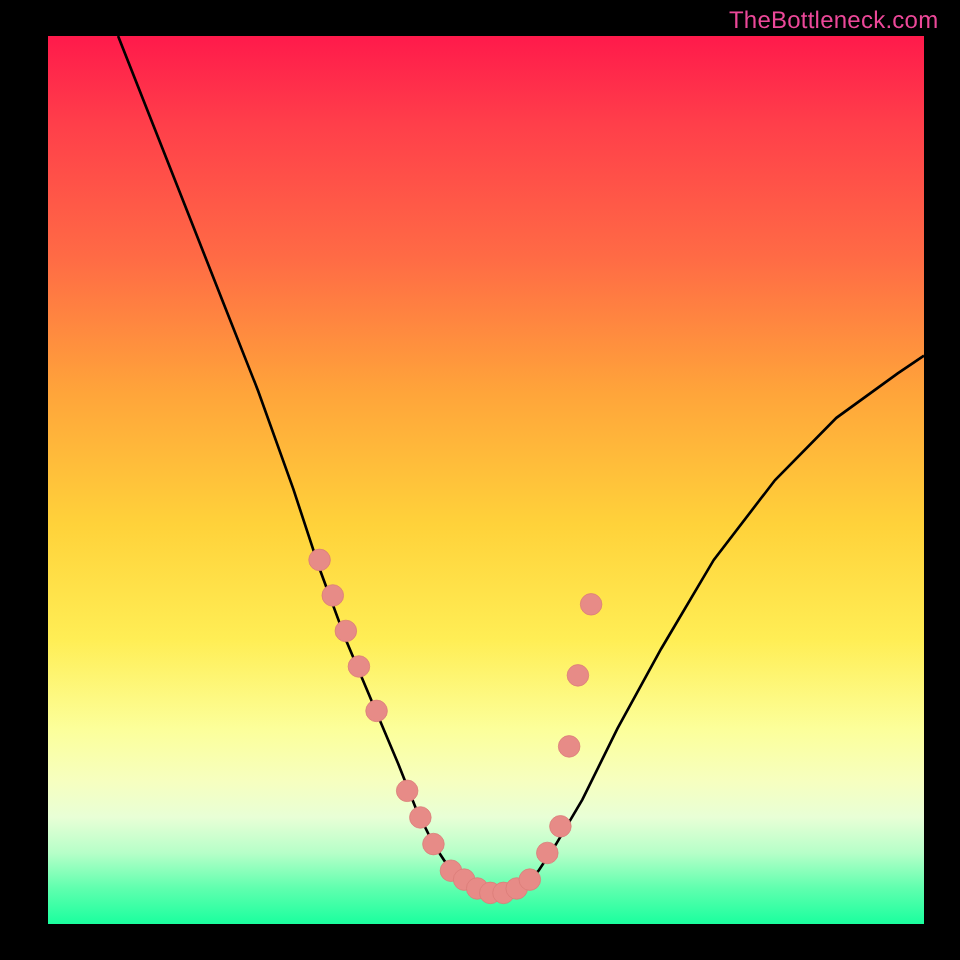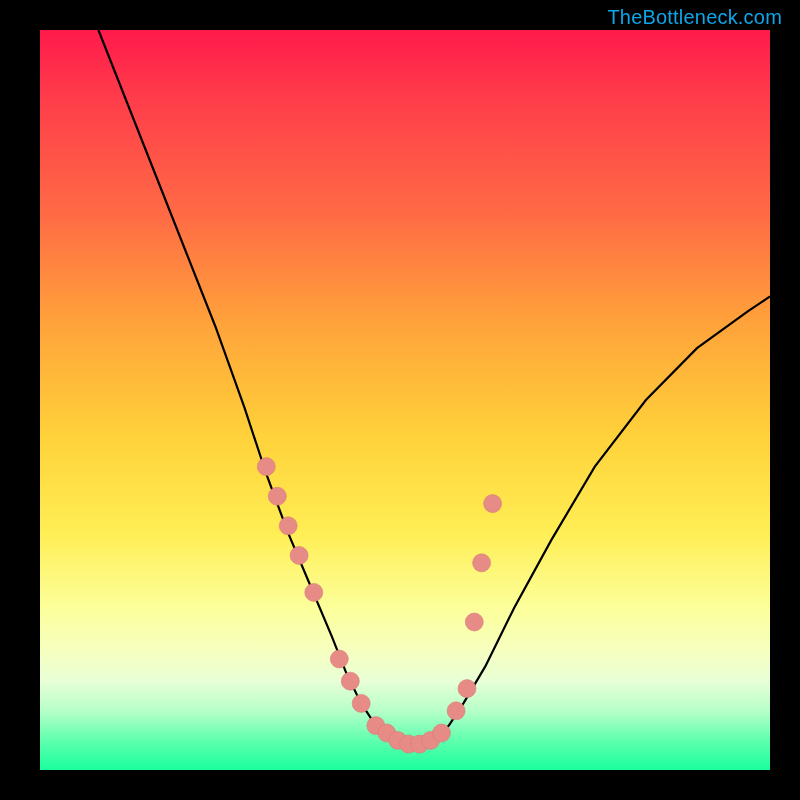--- a/index.html
+++ b/index.html
@@ -39,21 +39,21 @@
       #e8ffd6 88%,
       #b6ffc8 92%,
       #5fffae 96%,
       #1aff9e 100%
     );
   }
   .watermark {
     position: absolute;
     top: 6px;
     right: 18px;
-    color: #0ea5e9;
+    color: #ec4899;
     font-size: 20px;
     letter-spacing: 0.2px;
     font-weight: 500;
   }
   svg.overlay {
     position: absolute;
     left: 40px;
     top: 30px;
     width: 730px;
     height: 740px;

